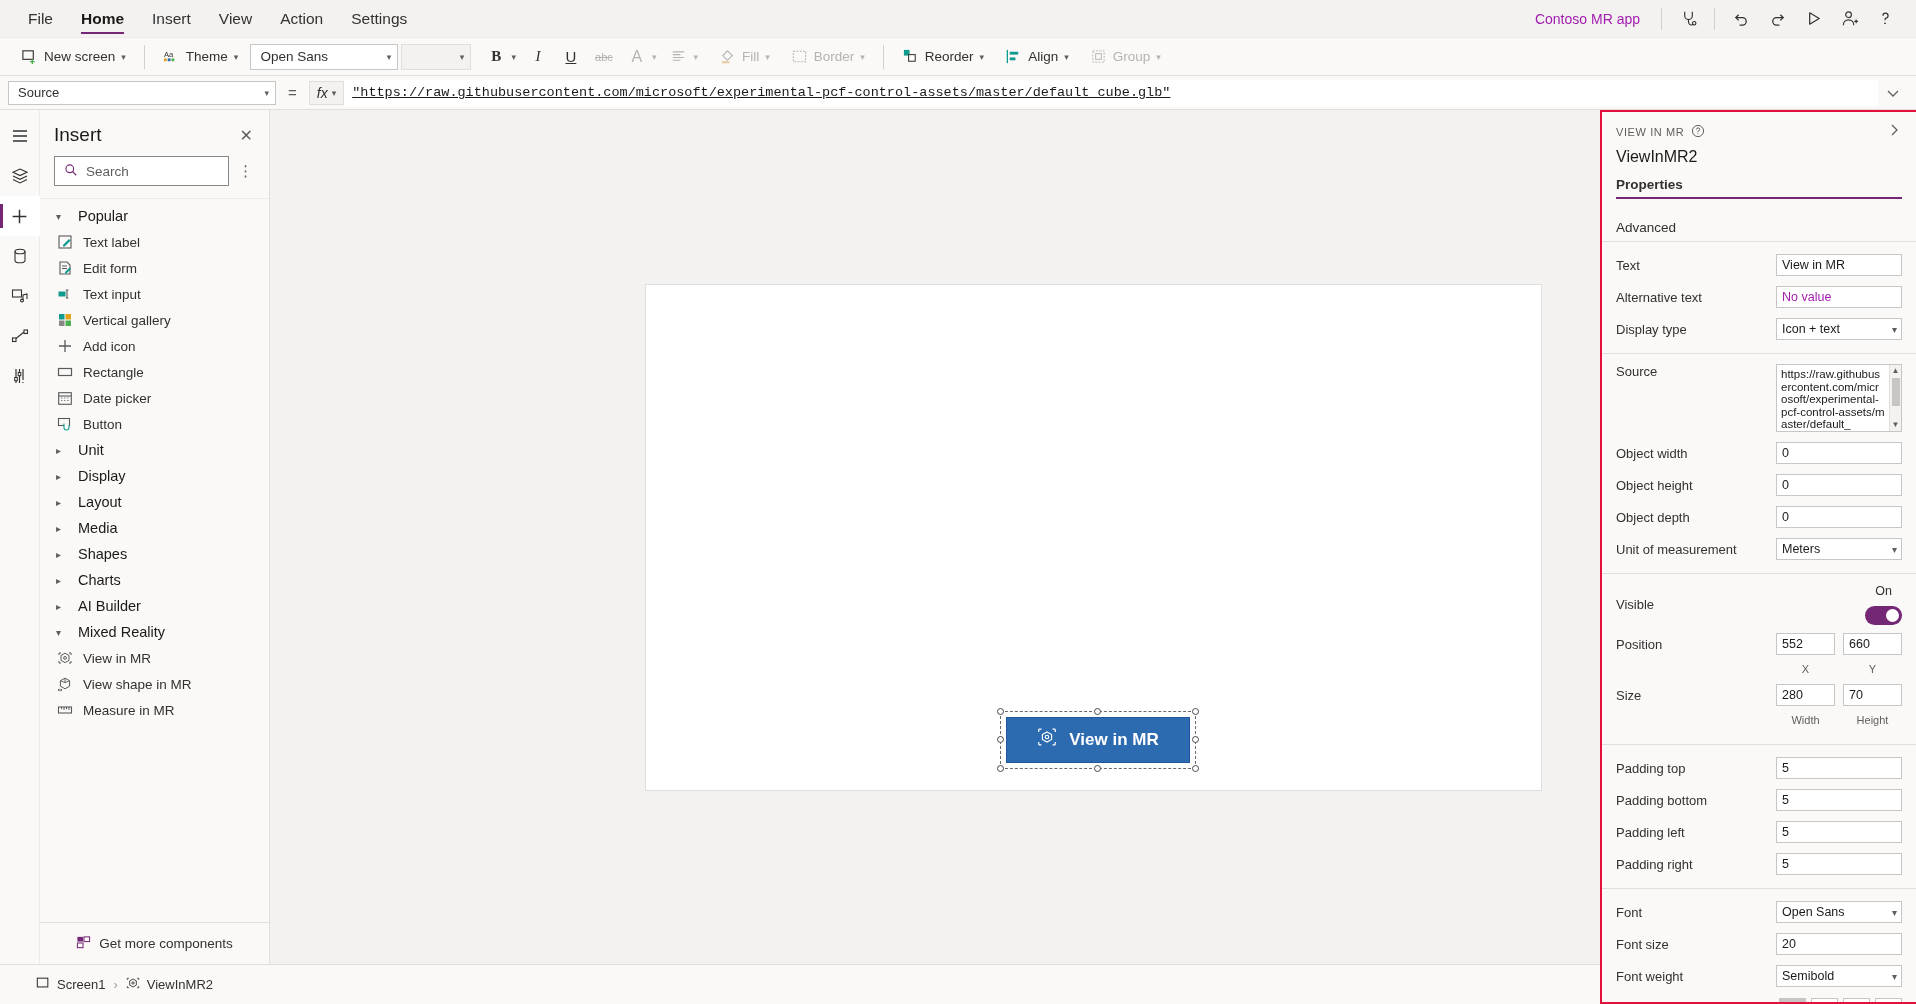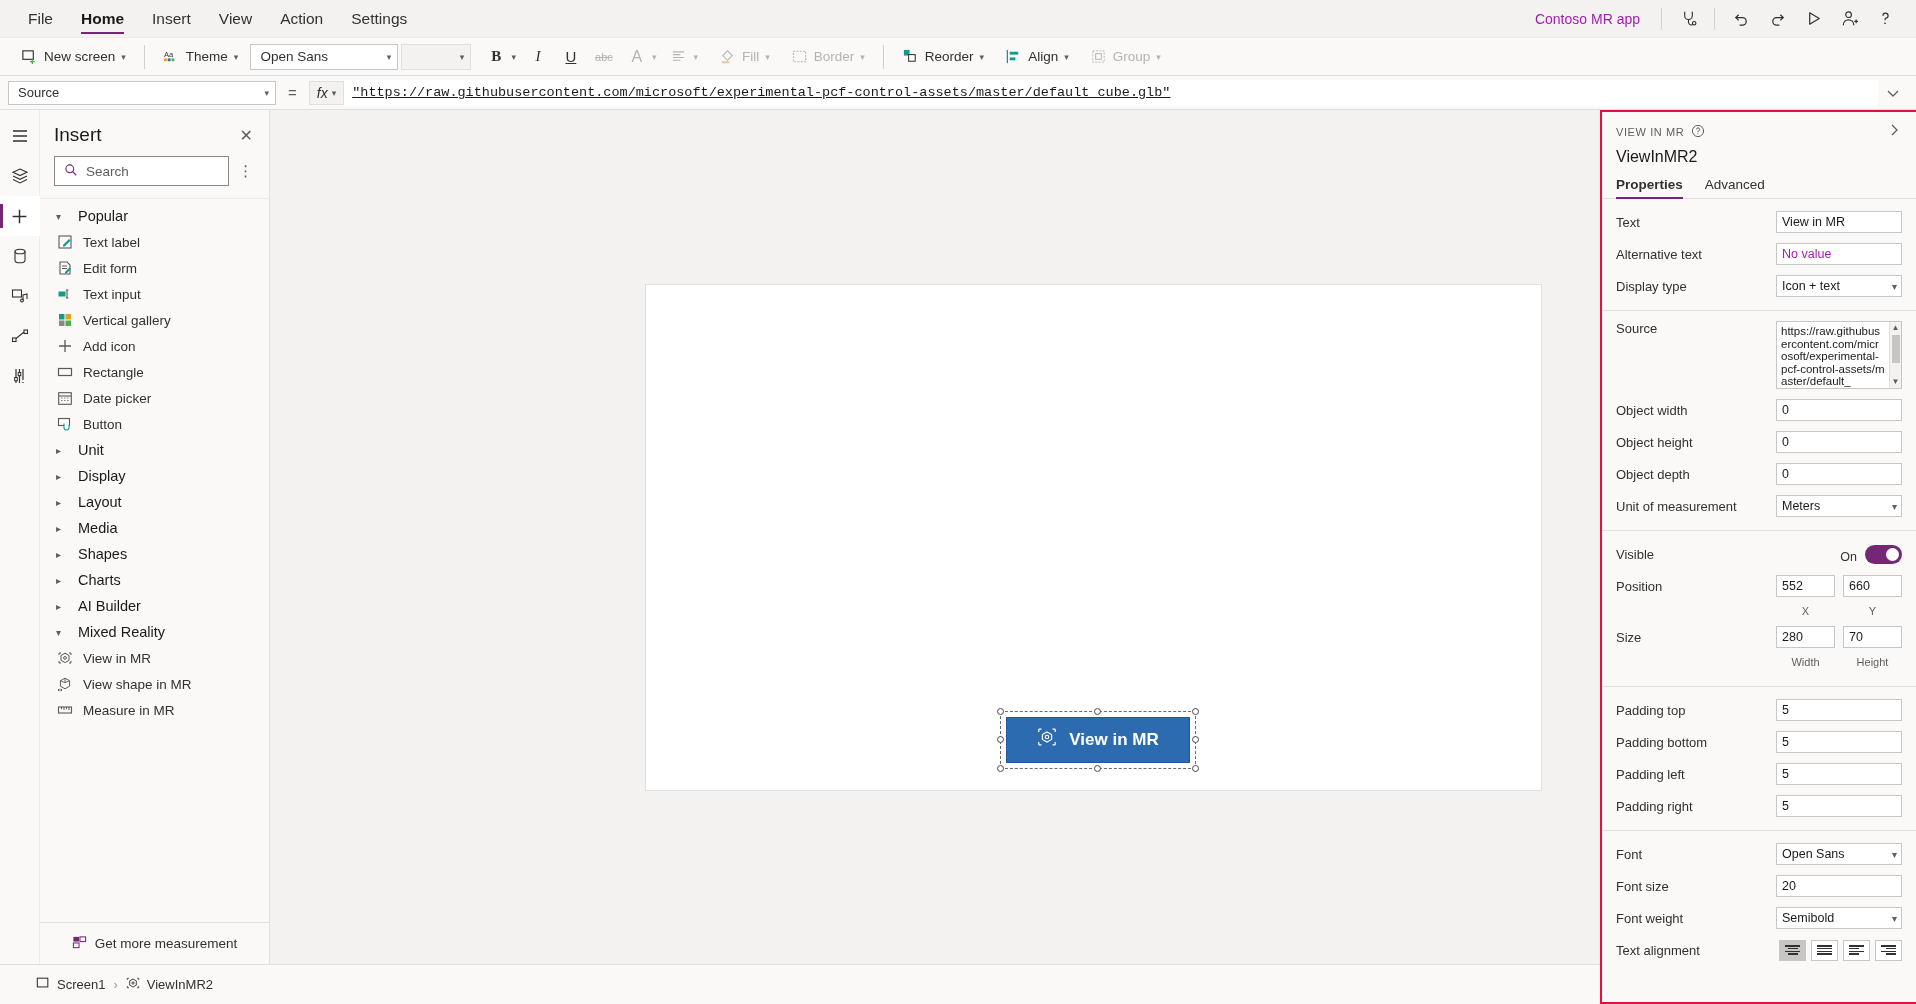--- a/index.html
+++ b/index.html
@@ -188,20 +188,21 @@
   #pr-top { padding: 10px 14px 0 14px; }
   #pr-eyebrow {
     display: flex; align-items: center; gap: 7px;
     font-size: 11px; letter-spacing: 0.6px; color: #605e5c; text-transform: uppercase;
   }
   #pr-collapse { margin-left: auto; cursor: pointer; color: #605e5c; font-size: 15px; }
   #pr-name { font-size: 16px; color: #1b1a19; margin-top: 7px; }
   #pr-tabs {
     display: flex; gap: 22px; padding: 0 14px; margin-top: 11px;
     border-bottom: 1px solid #e1dfdd;
+    flex-direction: column;
   }
   .pr-tab {
     font-size: 13.5px; color: #323130; padding-bottom: 6px;
     cursor: pointer; position: relative;
   }
   .pr-tab.active { font-weight: bold; }
   .pr-tab.active::after {
     content: ""; position: absolute; left: 0; right: 0; bottom: -1px;
     height: 2px; background: #742774;
   }
@@ -233,21 +234,21 @@
     display: flex; font-size: 11.5px; color: #1b1a19; line-height: 12.5px;
     overflow: hidden; cursor: text;
   }
   #src-text { flex: 1; padding: 3px 4px; word-break: break-all; }
   #src-scroll {
     width: 12px; background: #f3f2f1; border-left: 1px solid #e1dfdd;
     display: flex; flex-direction: column; align-items: center;
     justify-content: space-between; font-size: 8px; color: #605e5c; cursor: pointer;
   }
   #src-thumb { width: 8px; height: 28px; background: #c8c6c4; }
-  .toggle-wrap { display: flex; align-items: flex-end; gap: 8px; }
+  .toggle-wrap { display: flex; align-items: center; gap: 8px; flex-direction: column; }
   .toggle-label { font-size: 12.5px; color: #323130; }
   .toggle {
     width: 37px; height: 19px; background: #742774; border-radius: 10px;
     position: relative; cursor: pointer;
   }
   .toggle .knob {
     position: absolute; right: 3px; top: 3px; width: 13px; height: 13px;
     background: #fff; border-radius: 50%;
   }
   .pair { display: flex; gap: 8px; }
@@ -685,21 +686,21 @@
 
     </div>
     <div id="ip-footer">
       <span>
         <svg width="15" height="15" viewBox="0 0 16 16">
             <rect x="1.5" y="2" width="6" height="5" fill="#742774"></rect>
             <rect x="8.5" y="2" width="6" height="5" stroke="#742774" fill="none" stroke-width="1.1"></rect>
             <rect x="1.5" y="8.5" width="6" height="5" stroke="#742774" fill="none" stroke-width="1.1"></rect>
           </svg>
       </span>
-      <span>Get more measurement</span>
+      <span>Get more components</span>
     </div>
   </div>
 
   <div id="canvas-area">
     <div id="canvas-screen">
       <div id="mr-button">
         <span>
           <svg width="22" height="22" viewBox="0 0 24 24">
               <path d="M12 6.5l5 2.8v5.4l-5 2.8-5-2.8V9.3z" stroke="#fff" fill="none" stroke-width="1.3"></path>
               <circle cx="12" cy="12" r="1.9" stroke="#fff" fill="none" stroke-width="1.3"></circle>

